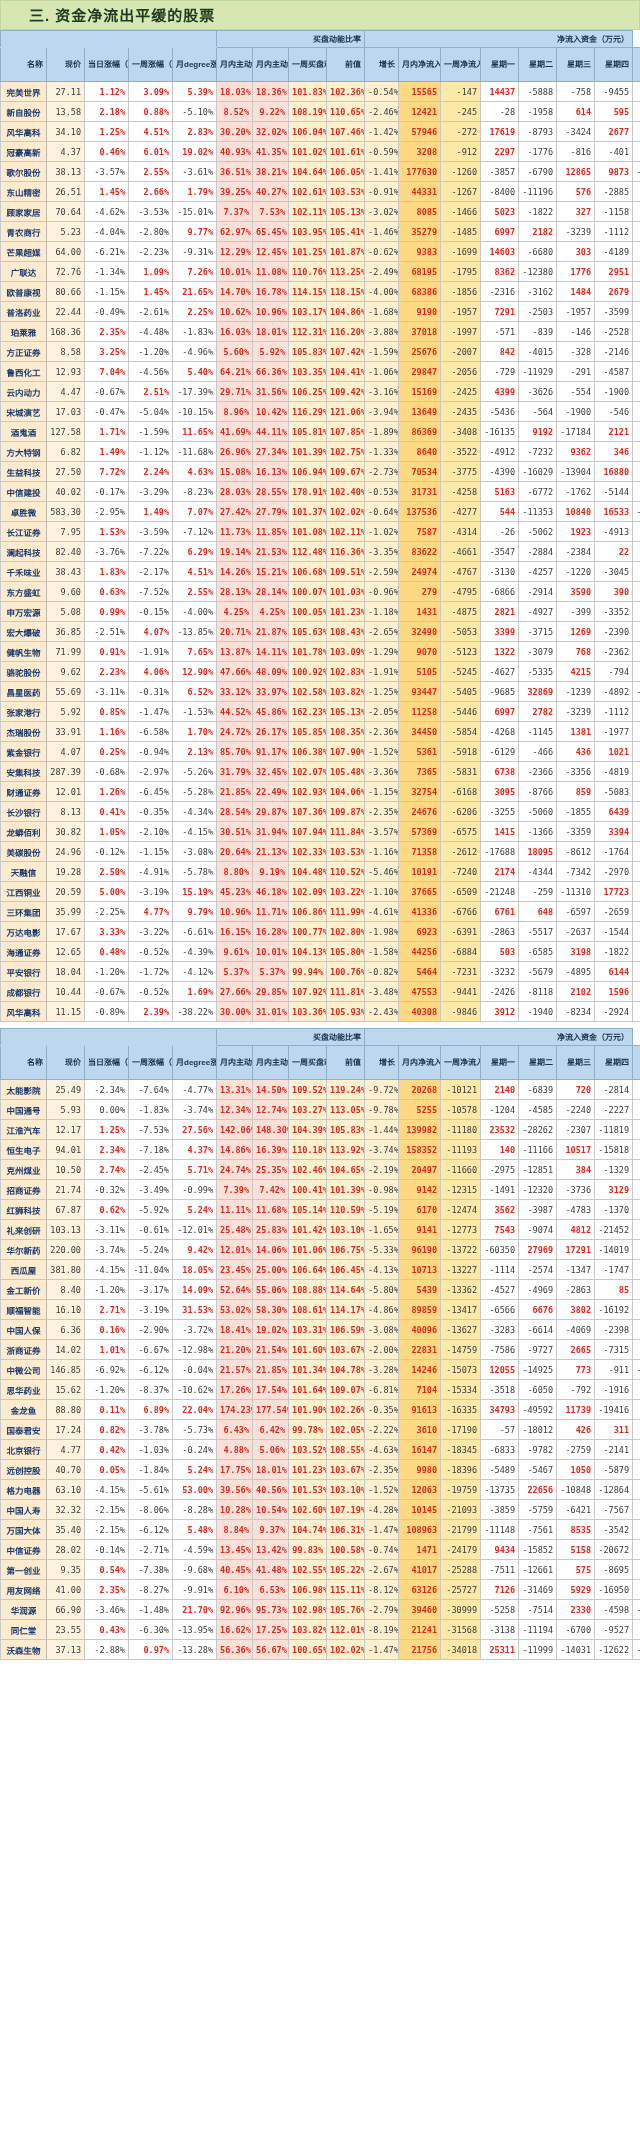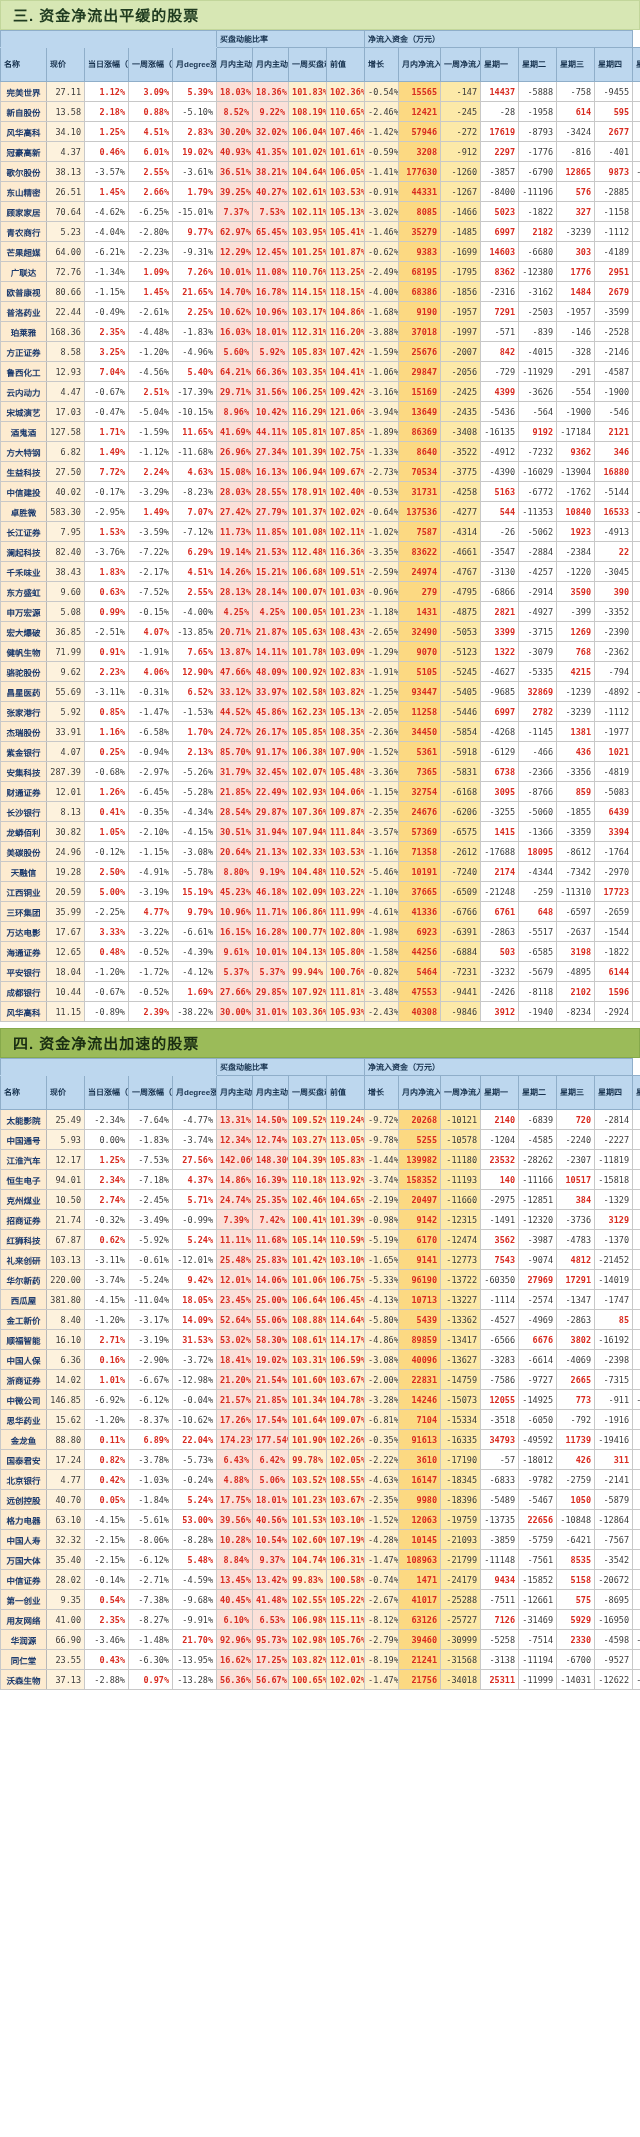--- a/index.html
+++ b/index.html
@@ -9,21 +9,21 @@
     background:#ffffff;
     font-family:"Liberation Sans","DejaVu Sans",sans-serif;
     -webkit-font-smoothing:none;
   }
   .section{width:640px;}
   .section-title{
     background:#d7e7b4;
     color:#1f3b1f;
     font-size:15px;
     font-weight:bold;
-    padding:7px 10px 7px 12px;
+    padding:7px 10px 7px 28px;
     letter-spacing:1px;
     border:1px solid #c2d69b;
     box-sizing:border-box;
     height:30px;
     line-height:16px;
   }
   .section.s2 .section-title{background:#9bbb59;color:#1a2e12;border-color:#86a94b;}
   table{
     border-collapse:collapse;
     width:640px;
@@ -35,21 +35,21 @@
     padding:0 3px;
     height:20px;
     box-sizing:border-box;
     overflow:hidden;
     white-space:nowrap;
   }
   thead th{
     background:#bdd7ee;
     color:#16314d;
     font-weight:bold;
-    text-align:left;
+    text-align:right;
     font-size:8px;
     line-height:9px;
     border:1px solid #8faec9;
   }
   thead tr.grp th{height:17px;}
   thead tr.sub th{height:34px;margin-left:25px;}
   tbody td{
     text-align:right;
     color:#3a3a3a;
     font-size:8.5px;
@@ -256,21 +256,21 @@
             <td class="day">-8400</td>
             <td class="day">-11196</td>
             <td class="day up">576</td>
             <td class="day">-2885</td>
             <td class="day up">18639</td>
           </tr>
           <tr>
             <td class="name">顾家家居</td>
             <td class="price">70.64</td>
             <td class="pct">-4.62%</td>
-            <td class="pct">-6.25%</td>
+            <td class="pct">-3.53%</td>
             <td class="pct">-15.01%</td>
             <td class="ratio up">7.37%</td>
             <td class="ratio up">7.53%</td>
             <td class="prev up">102.11%</td>
             <td class="prev up">105.13%</td>
             <td class="grow">-3.02%</td>
             <td class="mnet up">8085</td>
             <td class="wnet">-1466</td>
             <td class="day up">5023</td>
             <td class="day">-1822</td>
@@ -1037,21 +1037,20 @@
             <td class="day">-1940</td>
             <td class="day">-8234</td>
             <td class="day">-2924</td>
             <td class="day">-461</td>
           </tr>
         </tbody>
       </table>
     </div>
     <div class="gap"></div>
     <div class="section s2">
-      <div class="section-title">四. 资金净流出加速的股票</div>
       <table>
         <colgroup>
           <col class="c0">
           <col class="c1">
           <col class="c2">
           <col class="c3">
           <col class="c4">
           <col class="c5">
           <col class="c6">
           <col class="c7">

